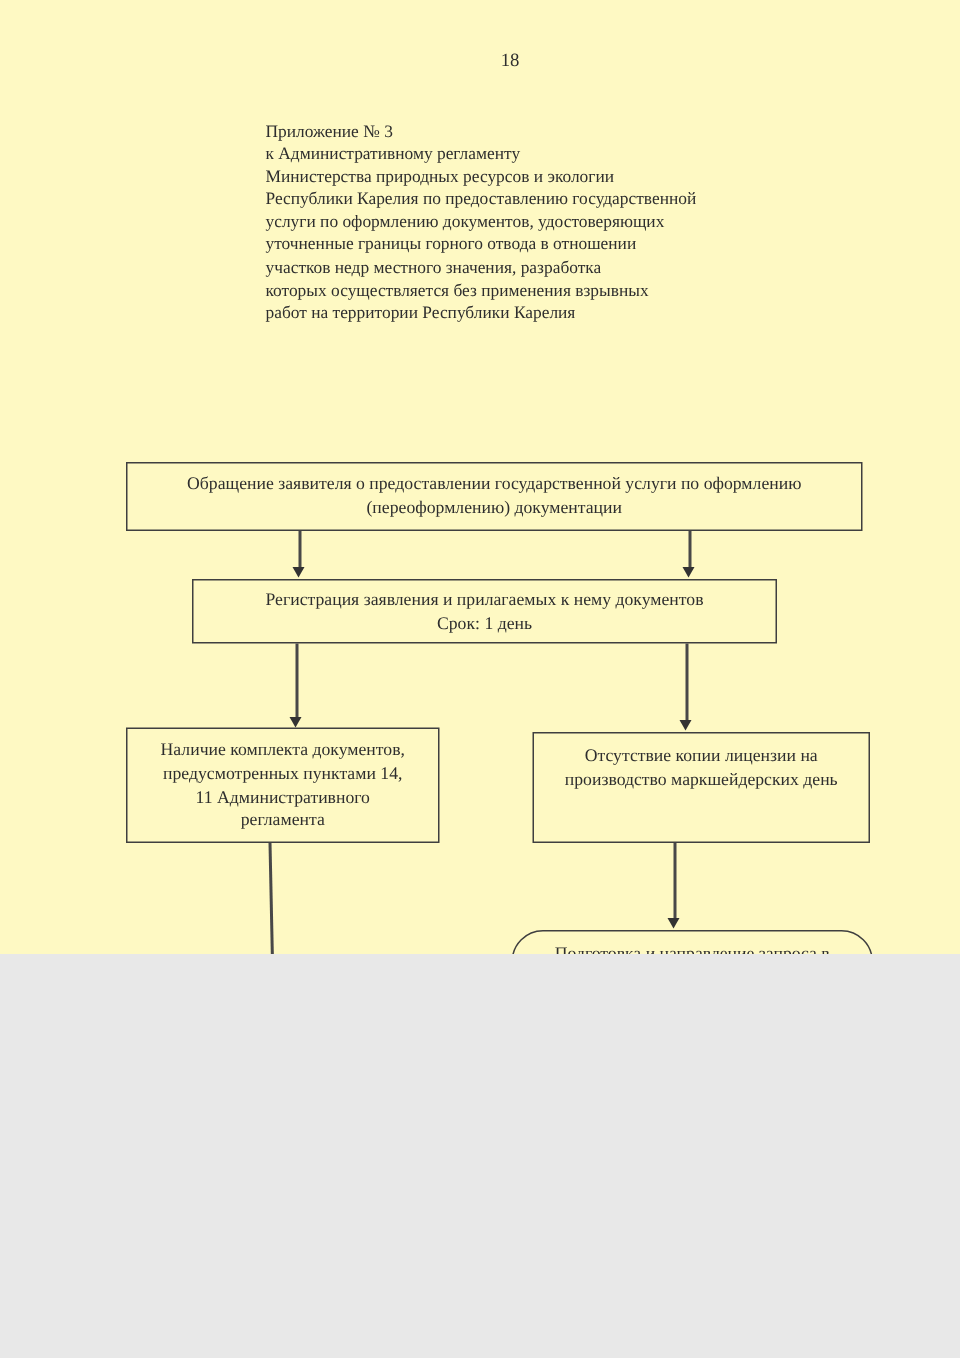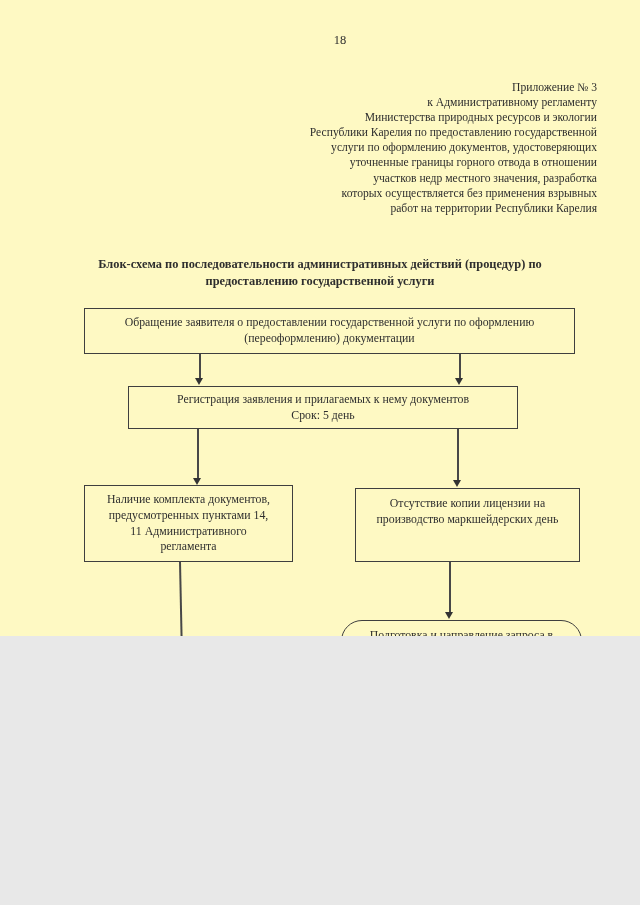--- a/index.html
+++ b/index.html
@@ -25,21 +25,21 @@
     width: 80px;
     text-align: center;
     font-size: 12.5px;
   }
 
   .appendix {
     position: absolute;
     top: 80px;
     right: 43px;
     width: 420px;
-    text-align: right;
+    text-align: left;
     font-size: 11.6px;
     line-height: 15.1px;
   }
 
   .doc-title {
     position: absolute;
     top: 256px;
     left: 0;
     width: 640px;
     text-align: center;
@@ -114,38 +114,36 @@
   <div class="appendix pre">Приложение № 3
 к Административному регламенту
 Министерства природных ресурсов и экологии
 Республики Карелия по предоставлению государственной
 услуги по оформлению документов, удостоверяющих
 уточненные границы горного отвода в отношении
 участков недр местного значения, разработка
 которых осуществляется без применения взрывных
 работ на территории Республики Карелия</div>
 
-  <div class="doc-title pre">Блок-схема по последовательности административных действий (процедур) по
-предоставлению государственной услуги</div>
 
   <div>
 
     <div class="flow-box box-application v-center">
       <div class="box-text pre">Обращение заявителя о предоставлении государственной услуги по оформлению
 (переоформлению) документации</div>
     </div>
 
     <div class="v-line line-a"></div>
     <div class="arrow-head head-a"></div>
     <div class="v-line line-b"></div>
     <div class="arrow-head head-b"></div>
 
     <div class="flow-box box-registration v-center">
       <div class="box-text pre">Регистрация заявления и прилагаемых к нему документов
-Срок: 5 день</div>
+Срок: 1 день</div>
     </div>
 
     <div class="v-line line-c"></div>
     <div class="arrow-head head-c"></div>
     <div class="v-line line-d"></div>
     <div class="arrow-head head-d"></div>
 
     <div class="flow-box box-docs v-center">
       <div class="box-text pre">Наличие комплекта документов,
 предусмотренных пунктами 14,

